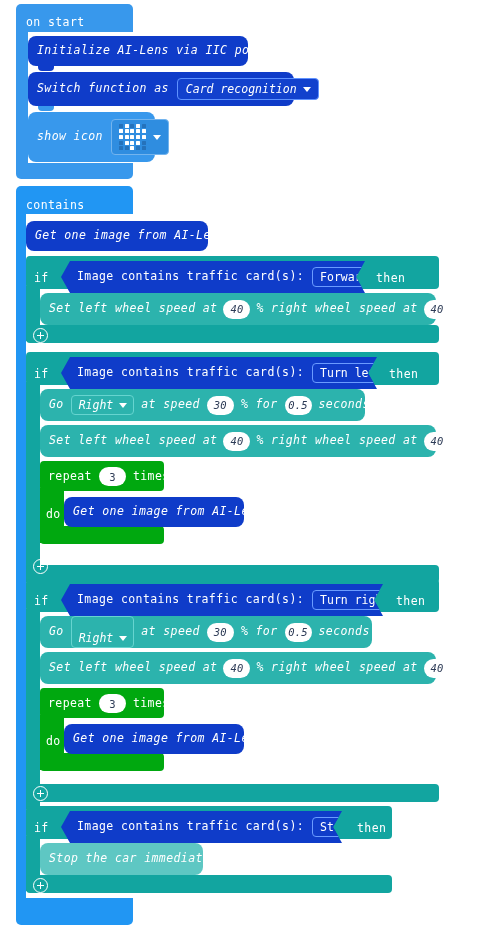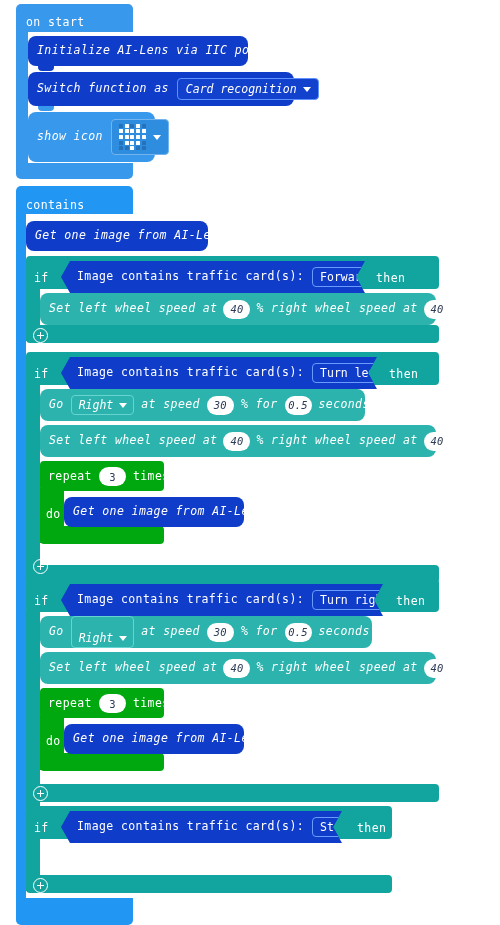--- a/index.html
+++ b/index.html
@@ -334,15 +334,18 @@
   <div class="hex" style="left:49px;top:811px;width:281px;height:24px;gap:8px;">
     <span class="lbl txt">Image contains traffic card(s):</span>
     <span class="ddown dd-darkblue" style="padding:2px 6px 2px 7px;">
       <span class="txt">Stop</span>
       <span class="caret"></span>
     </span>
   </div>
   <div class="blk" style="left:345px;top:817px;">
     <span class="lbl">then</span>
   </div>
+  <div class="stmt" style="left:28px;top:843px;width:163px;height:32px;background:#5ec7c3;">
+    <span class="lbl txt">Stop the car immediately</span>
+  </div>
   <div class="plusbtn" style="left:21px;top:878px;"></div>
 
 </div>
 
 </body></html>

